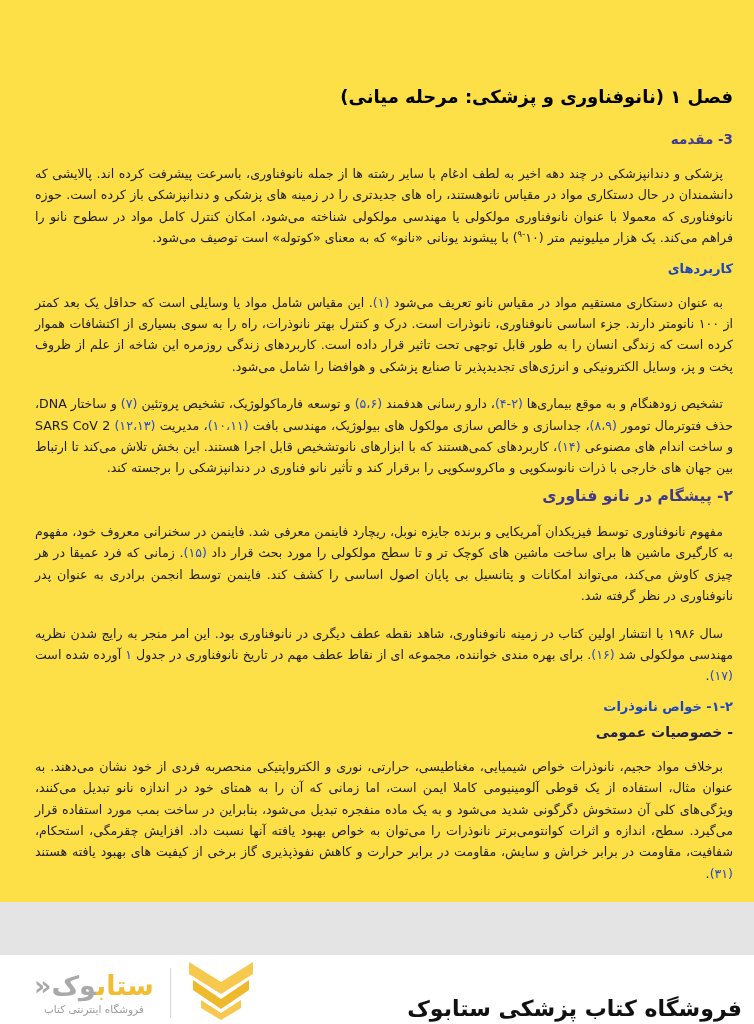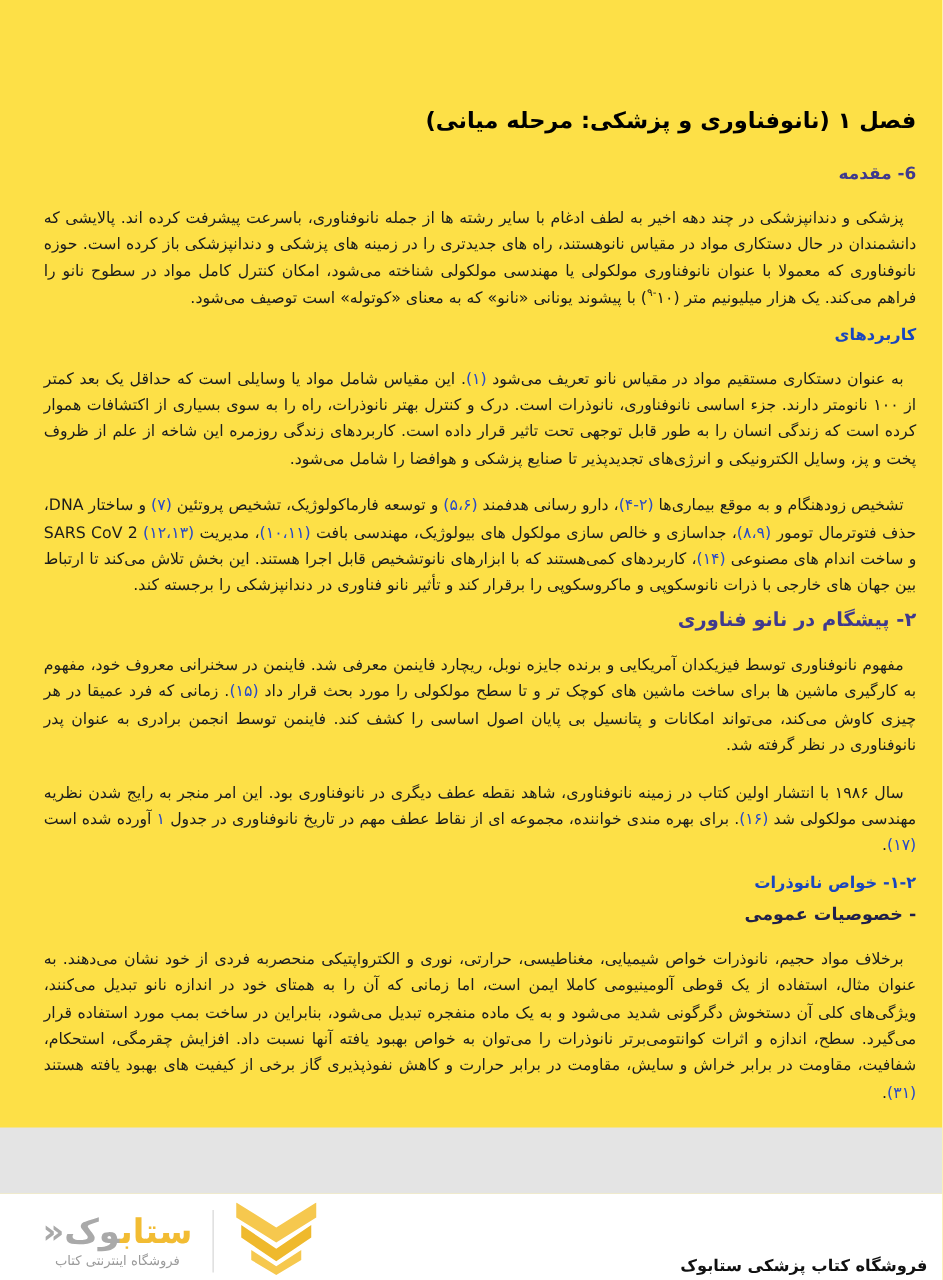--- a/index.html
+++ b/index.html
@@ -37,38 +37,38 @@
   }
   .logo-group{display:flex;align-items:center;direction:ltr;}
   .wordmark-block{text-align:center;}
   .wordmark{font-size:27px;font-weight:bold;direction:rtl;line-height:1;}
   .wordmark .seg-gold{color:#F2BC33;}
   .wordmark .seg-gray{color:#A9A9A9;}
   .tagline{font-size:10.5px;color:#9a9a9a;margin-top:4px;direction:rtl;}
   .logo-divider{width:1px;height:50px;background:#d8d8d8;margin:0 14px 0 16px;}
   .footer-right{text-align:right;direction:ltr;}
   .store-name{
-    font-size:13px;font-weight:bold;color:#111111;direction:rtl;margin-bottom:3px;
+    font-size:22px;font-weight:bold;color:#111111;direction:rtl;margin-bottom:3px;
   }
   .site-url{
     font-size:20px;font-weight:bold;color:#111111;letter-spacing:6.5px;
     font-family:"DejaVu Sans", sans-serif;white-space:nowrap;
   }
   .site-url .seg-gold{color:#F2BC33;}
 </style>
 </head>
 <body>
 
 <div class="page">
 
   <div class="bottom-strip"></div>
 
   <div class="content">
       <div class="blk blk-title">فصل ۱ (نانوفناوری و پزشکی: مرحله میانی)</div>
-      <div class="blk blk-h2">6- مقدمه</div>
+      <div class="blk blk-h2">3- مقدمه</div>
       <p class="blk blk-p"><span>پزشکی و دندانپزشکی در چند دهه اخیر به لطف ادغام با سایر رشته ها از جمله نانوفناوری، باسرعت پیشرفت کرده اند. پالایشی که دانشمندان در حال دستکاری مواد در مقیاس نانوهستند، راه های جدیدتری را در زمینه های پزشکی و دندانپزشکی باز کرده است. حوزه نانوفناوری که معمولا با عنوان نانوفناوری مولکولی یا مهندسی مولکولی شناخته می‌شود، امکان کنترل کامل مواد در سطوح نانو را فراهم می‌کند. یک هزار میلیونیم متر (</span><span>۱۰</span><span class="seg-sup">-۹</span><span>) با پیشوند یونانی «نانو» که به معنای «کوتوله» است توصیف می‌شود.</span></p>
       <div class="blk blk-h3">کاربردهای</div>
       <p class="blk blk-p"><span>به عنوان دستکاری مستقیم مواد در مقیاس نانو تعریف می‌شود </span><span class="seg-ref">(۱)</span><span>. این مقیاس شامل مواد یا وسایلی است که حداقل یک بعد کمتر از ۱۰۰ نانومتر دارند. جزء اساسی نانوفناوری، نانوذرات است. درک و کنترل بهتر نانوذرات، راه را به سوی بسیاری از اکتشافات هموار کرده است که زندگی انسان را به طور قابل توجهی تحت تاثیر قرار داده است. کاربردهای زندگی روزمره این شاخه از علم از ظروف پخت و پز، وسایل الکترونیکی و انرژی‌های تجدیدپذیر تا صنایع پزشکی و هوافضا را شامل می‌شود.</span></p>
       <p class="blk blk-p"><span>تشخیص زودهنگام و به موقع بیماری‌ها </span><span class="seg-ref">(۲-۴)</span><span>، دارو رسانی هدفمند </span><span class="seg-ref">(۵،۶)</span><span> و توسعه فارماکولوژیک، تشخیص پروتئین </span><span class="seg-ref">(۷)</span><span> و ساختار DNA، حذف فتوترمال تومور </span><span class="seg-ref">(۸،۹)</span><span>، جداسازی و خالص سازی مولکول های بیولوژیک، مهندسی بافت </span><span class="seg-ref">(۱۰،۱۱)</span><span>، مدیریت SARS CoV 2 </span><span class="seg-ref">(۱۲،۱۳)</span><span> و ساخت اندام های مصنوعی </span><span class="seg-ref">(۱۴)</span><span>، کاربردهای کمی‌هستند که با ابزارهای نانوتشخیص قابل اجرا هستند. این بخش تلاش می‌کند تا ارتباط بین جهان های خارجی با ذرات نانوسکوپی و ماکروسکوپی را برقرار کند و تأثیر نانو فناوری در دندانپزشکی را برجسته کند.</span></p>
       <div class="blk blk-h1">۲- پیشگام در نانو فناوری</div>
       <p class="blk blk-p"><span>مفهوم نانوفناوری توسط فیزیکدان آمریکایی و برنده جایزه نوبل، ریچارد فاینمن معرفی شد. فاینمن در سخنرانی معروف خود، مفهوم به کارگیری ماشین ها برای ساخت ماشین های کوچک تر و تا سطح مولکولی را مورد بحث قرار داد </span><span class="seg-ref">(۱۵)</span><span>. زمانی که فرد عمیقا در هر چیزی کاوش می‌کند، می‌تواند امکانات و پتانسیل بی پایان اصول اساسی را کشف کند. فاینمن توسط انجمن برادری به عنوان پدر نانوفناوری در نظر گرفته شد.</span></p>
       <p class="blk blk-p"><span>سال ۱۹۸۶ با انتشار اولین کتاب در زمینه نانوفناوری، شاهد نقطه عطف دیگری در نانوفناوری بود. این امر منجر به رایج شدن نظریه مهندسی مولکولی شد </span><span class="seg-ref">(۱۶)</span><span>. برای بهره مندی خواننده، مجموعه ای از نقاط عطف مهم در تاریخ نانوفناوری در جدول </span><span class="seg-ref">۱</span><span> آورده شده است </span><span class="seg-ref">(۱۷)</span><span>.</span></p>
       <div class="blk blk-h3">۱-۲- خواص نانوذرات</div>
       <div class="blk blk-h4">- خصوصیات عمومی</div>
       <p class="blk blk-p"><span>برخلاف مواد حجیم، نانوذرات خواص شیمیایی، مغناطیسی، حرارتی، نوری و الکترواپتیکی منحصربه فردی از خود نشان می‌دهند. به عنوان مثال، استفاده از یک قوطی آلومینیومی کاملا ایمن است، اما زمانی که آن را به همتای خود در اندازه نانو تبدیل می‌کنند، ویژگی‌های کلی آن دستخوش دگرگونی شدید می‌شود و به یک ماده منفجره تبدیل می‌شود، بنابراین در ساخت بمب مورد استفاده قرار می‌گیرد. سطح، اندازه و اثرات کوانتومی‌برتر نانوذرات را می‌توان به خواص بهبود یافته آنها نسبت داد. افزایش چقرمگی، استحکام، شفافیت، مقاومت در برابر خراش و سایش، مقاومت در برابر حرارت و کاهش نفوذپذیری گاز برخی از کیفیت های بهبود یافته هستند </span><span class="seg-ref">(۳۱)</span><span>.</span></p>

